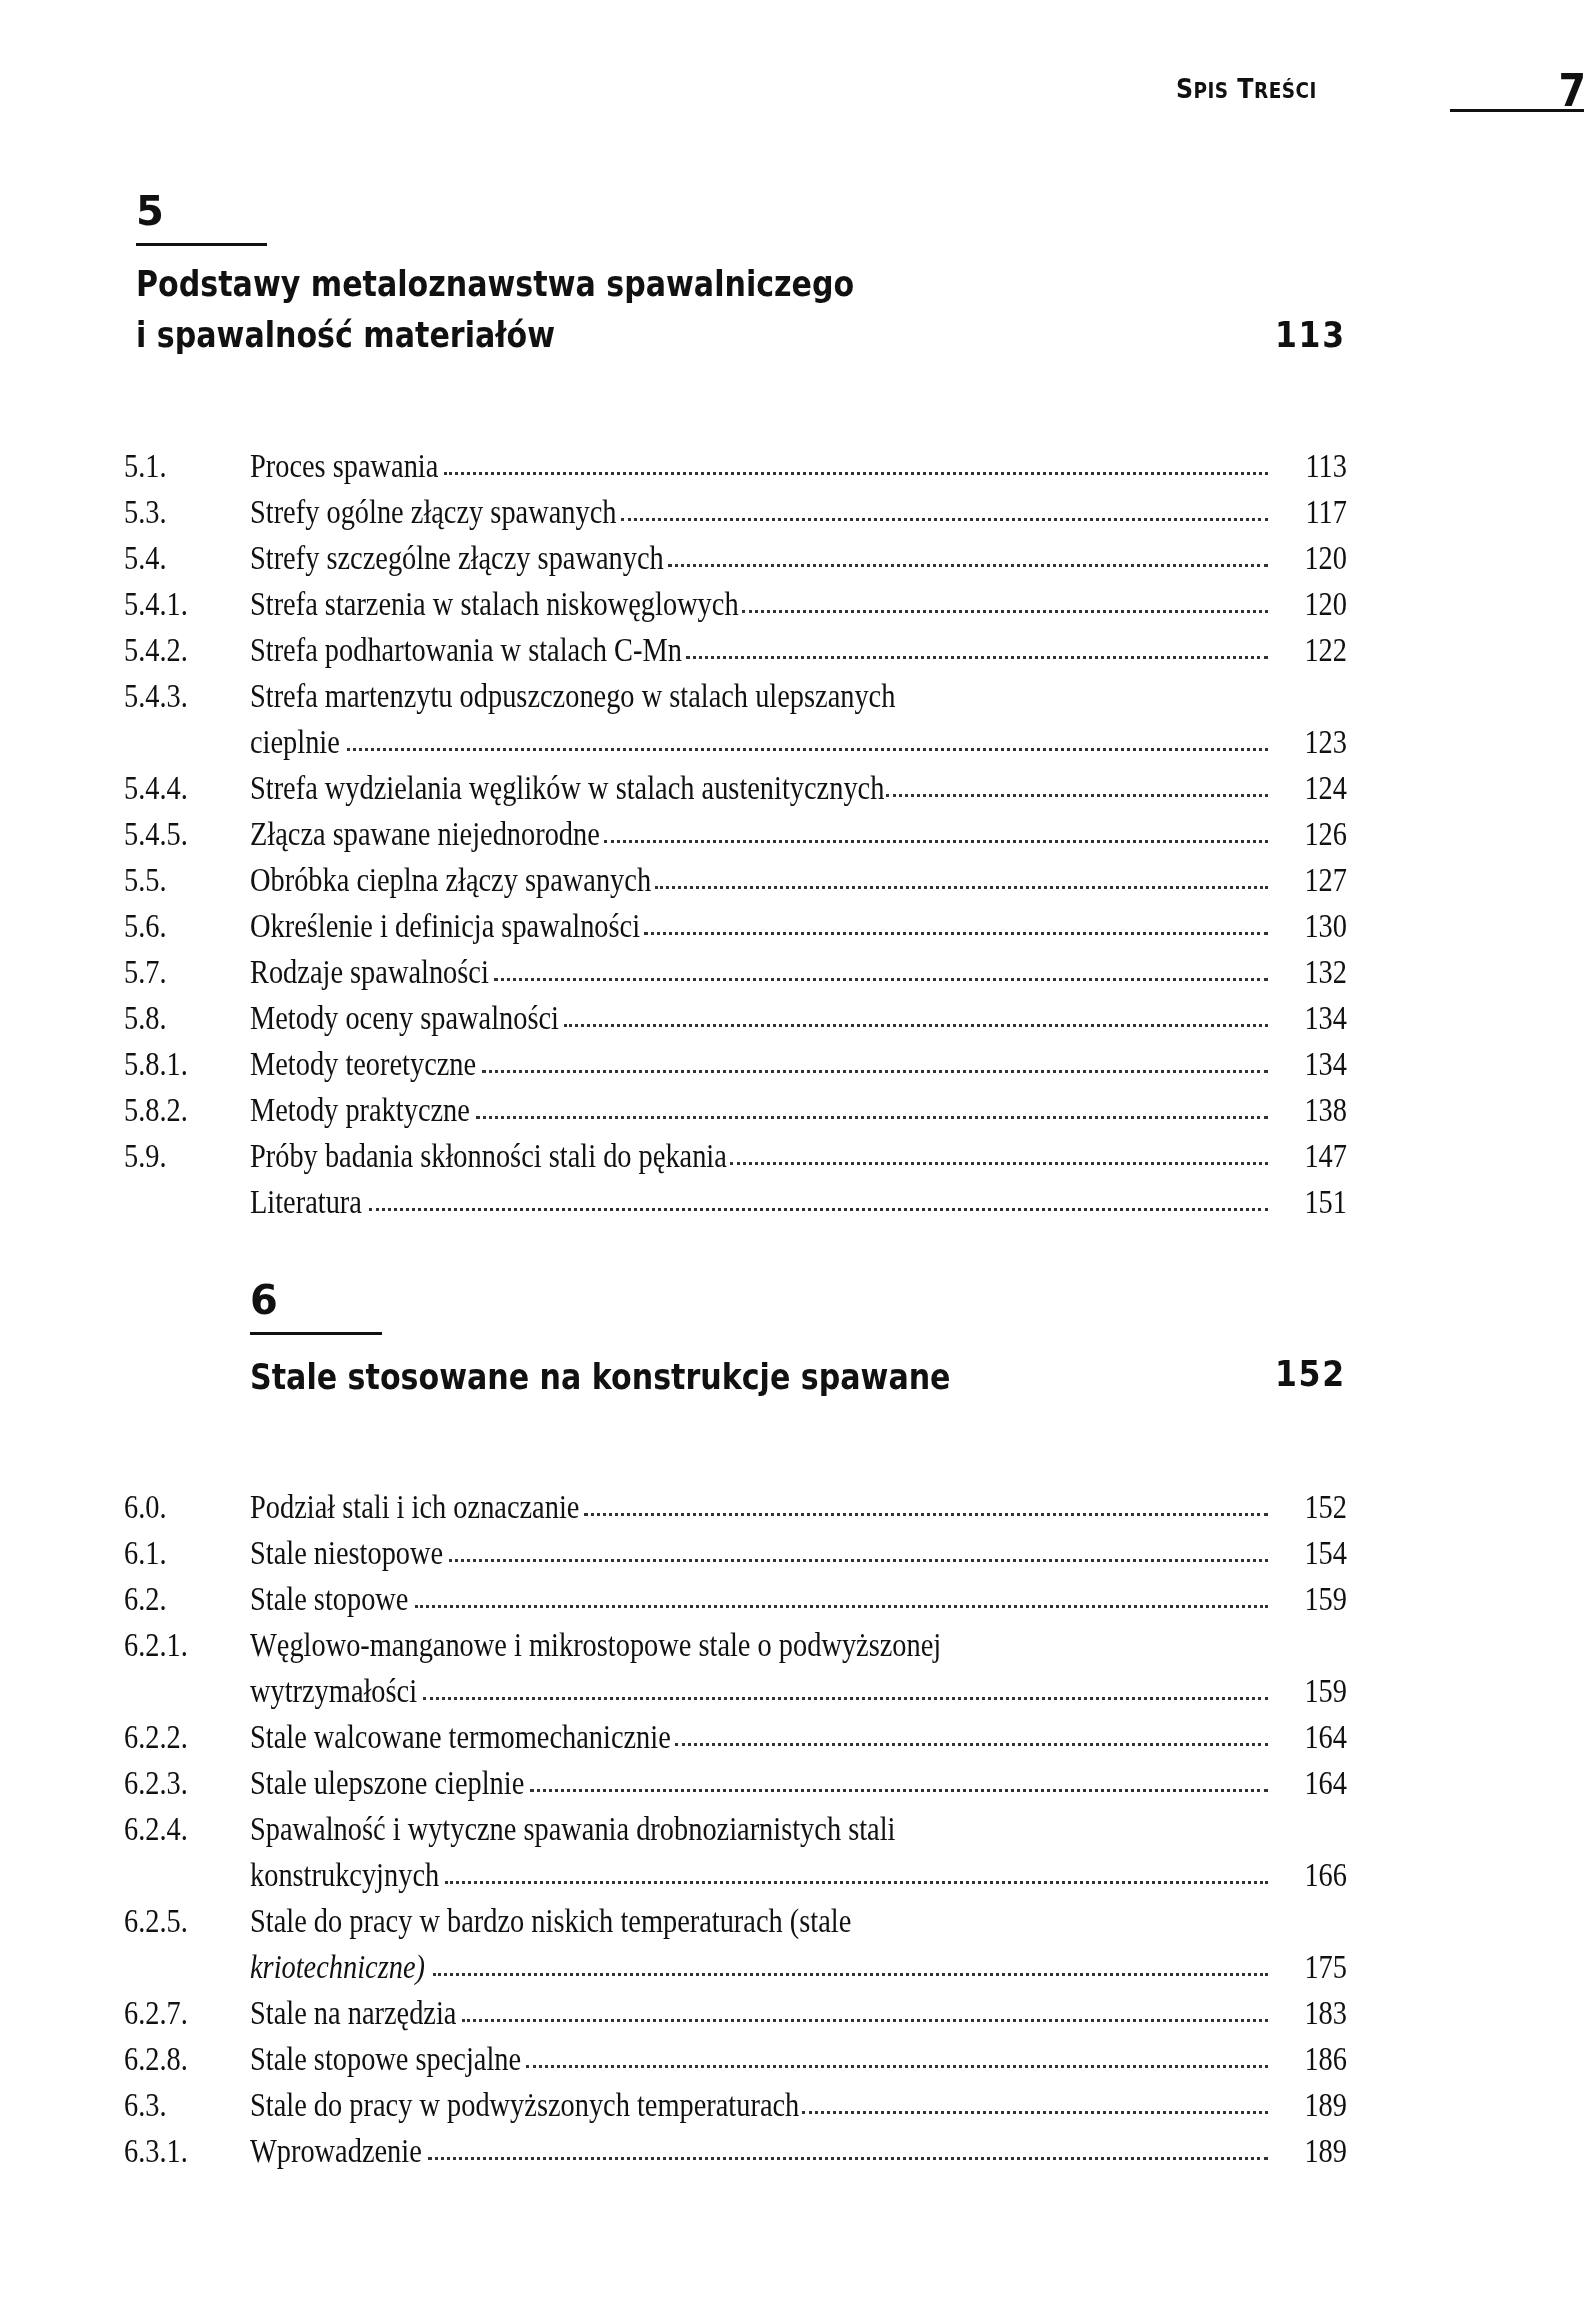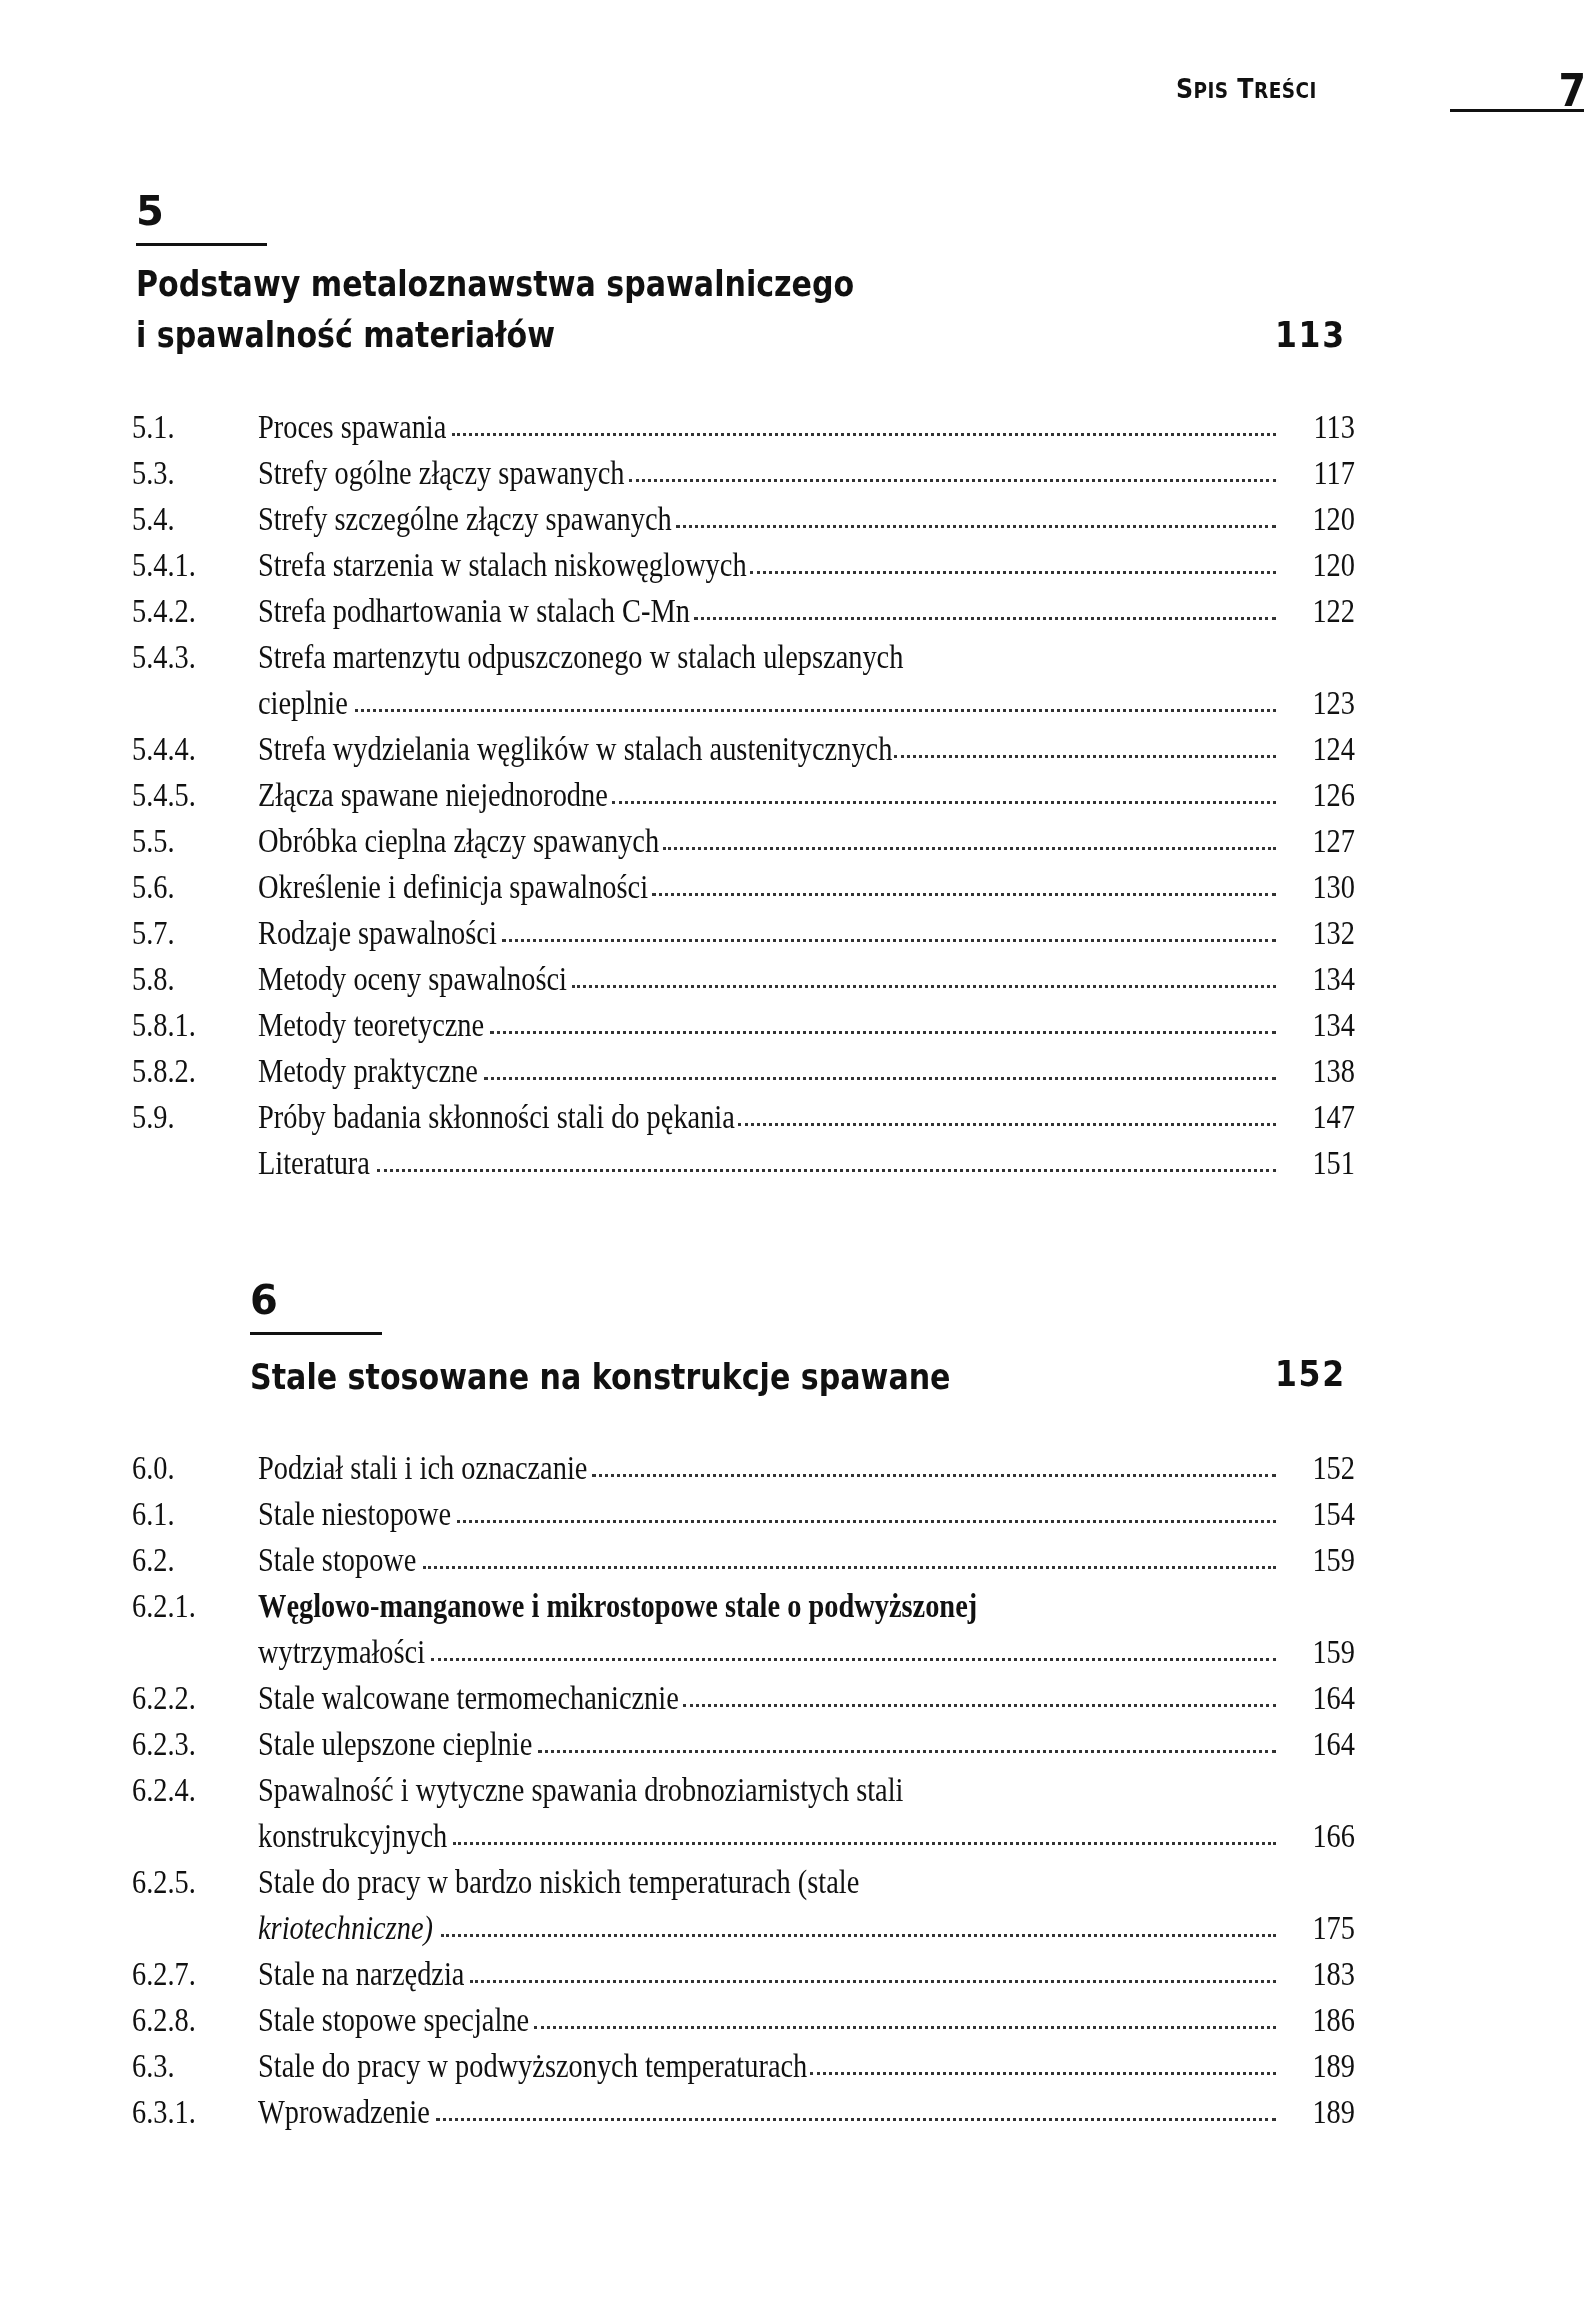--- a/index.html
+++ b/index.html
@@ -8,21 +8,21 @@
   .rh-title { position: absolute; left: 8px; top: 8px; font-family: "DejaVu Sans", sans-serif; font-weight: bold; font-size: 27px; letter-spacing: 0.5px; transform: scaleX(0.88); transform-origin: left; }
   .rh-title .sc { font-size: 21px; }
   .rh-rule { position: absolute; left: 282px; width: 134px; top: 44px; border-top: 3px solid #111; }
   .rh-page { position: absolute; left: 376px; top: 0px; width: 42px; text-align: right; font-family: "DejaVu Sans", sans-serif; font-weight: bold; font-size: 44px; transform: scaleX(0.9); transform-origin: right; }
 
   .chap-num { position: absolute; font-family: "DejaVu Sans", sans-serif; font-weight: bold; font-size: 40px; }
   .chap-rule { position: absolute; border-top: 3px solid #111; width: 131px; }
   .chap-title { position: absolute; font-family: "DejaVu Sans", sans-serif; font-weight: bold; font-size: 35px; line-height: 51px; transform: scaleX(0.86); transform-origin: left; white-space: nowrap; }
   .chap-page { position: absolute; right: 245px; font-family: "DejaVu Sans", sans-serif; font-weight: bold; font-size: 35px; letter-spacing: 2px; transform: scaleX(0.9); transform-origin: right; }
 
-  .toc { position: absolute; left: 132px; width: 1223px; }
+  .toc { position: absolute; left: 124px; width: 1223px; margin-top: 39px; }
   .entry { position: relative; height: 46px; font-family: "Liberation Serif", serif; font-size: 33px; line-height: 46px; }
   .entry .num { position: absolute; left: 0; top: 0; transform: scaleX(0.86); transform-origin: left; }
   .entry .line { position: absolute; left: 126px; right: 0; top: 0; display: flex; align-items: baseline; }
   .entry .title { white-space: nowrap; transform: scaleX(0.86); transform-origin: left; display: inline-block; }
   .entry .leader { flex: 1; margin: 0 20px 0 8px; height: 10px; border-bottom: 3px dotted #333; position: relative; top: -2px; }
   .entry .page { width: 59px; text-align: right; transform: scaleX(0.86); transform-origin: right; display: inline-block; }
   .entry .title-wrap { display: inline-block; overflow: visible; }
 </style>
 </head>
 <body>
@@ -205,21 +205,21 @@
       <span class="num">6.2.</span>
       <div class="line">
         <span class="title-wrap" style="width: 157px;"><span class="title">Stale stopowe</span></span>
         <span class="leader"></span>
         <span class="page">159</span>
       </div>
     </div>
     <div class="entry">
       <span class="num">6.2.1.</span>
       <div class="line">
-        <span class="title-wrap" style="width: 684px; font-weight: bold;"><span class="title">Węglowo-manganowe i mikrostopowe stale o podwyższonej</span></span>
+        <span class="title-wrap" style="width: 684px;"><span class="title">Węglowo-manganowe i mikrostopowe stale o podwyższonej</span></span>
       </div>
     </div>
     <div class="entry">
       <div class="line">
         <span class="title-wrap" style="width: 165px;"><span class="title">wytrzymałości</span></span>
         <span class="leader"></span>
         <span class="page">159</span>
       </div>
     </div>
     <div class="entry">

